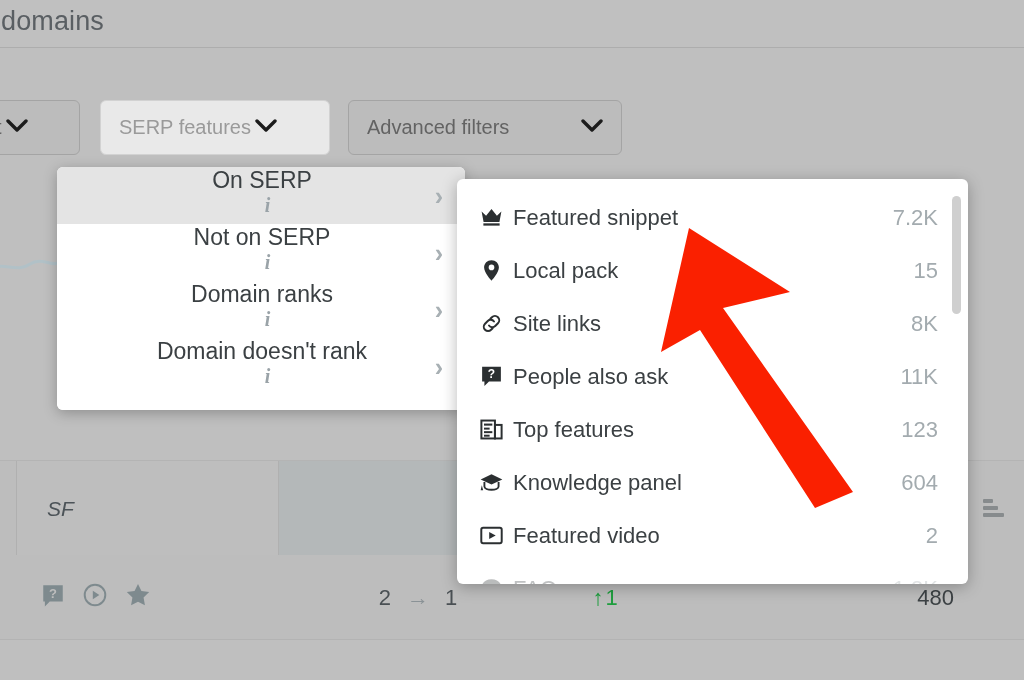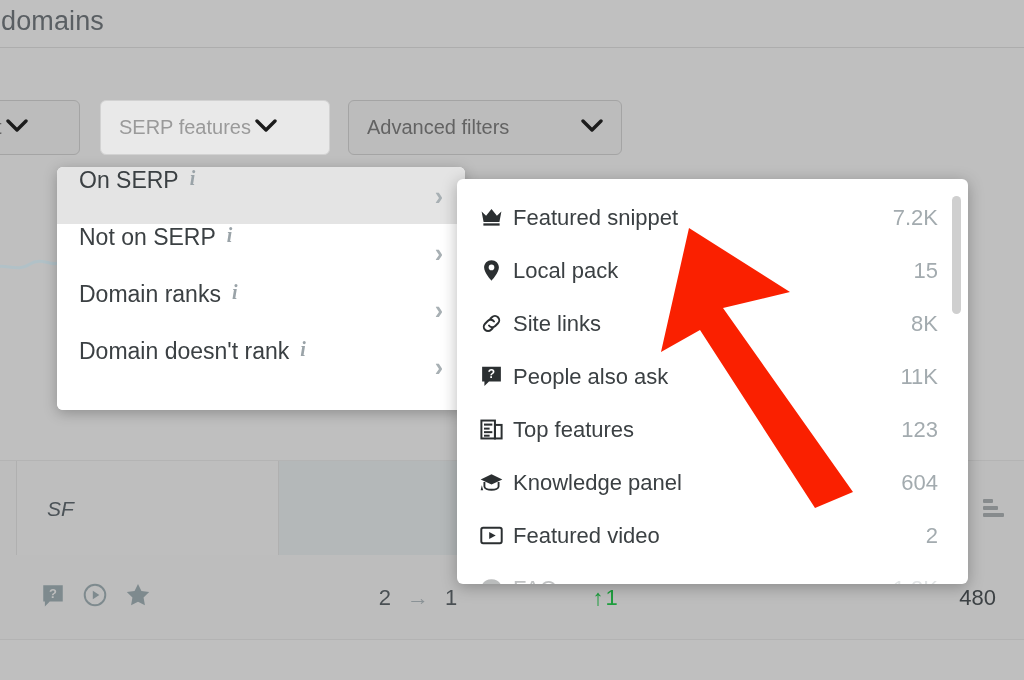--- a/index.html
+++ b/index.html
@@ -152,46 +152,47 @@
     height: 85px;
     display: flex;
     align-items: center;
     font-size: 22px;
     color: #3d4245;
   }
   #cell-sf   { left: 40px;  width: 230px; gap: 16px; color:#7e8a8e;}
   #cell-pos  { left: 278px; width: 280px; justify-content:center; gap: 16px; color:#4a5054;}
   #cell-chg  { left: 520px; width: 170px; justify-content:center; gap: 5px;}
   #cell-kd   { left: 690px; width: 160px; justify-content:center;}
-  #cell-vol  { left: 850px; width: 160px; justify-content:flex-end; padding-right: 14px;}
+  #cell-vol  { left: 808px; width: 160px; justify-content:flex-end; padding-right: 14px;}
   .pos-arrow { color:#8a9296; font-size: 22px; }
   .up-green  { color: #1e9e3e; font-weight: 500; display:flex; align-items:center; gap:2px;}
 
   
   .menu1 {
     position: absolute;
     left: 57px;
     top: 167px;
     width: 408px;
     background: #ffffff;
     border-radius: 6px;
     box-shadow: 0 3px 14px rgba(0,0,0,.26);
     overflow: hidden;
     z-index: 20;
   }
   .menu1-item {
     height: 57px;
     display: flex;
-    align-items: flex-start;
+    align-items: center;
     padding: 0 20px 0 22px;
     font-size: 23px;
     color: #3b4043;
     cursor: pointer;
     position: relative;
     white-space: nowrap;
+    flex-direction: column;
   }
   .menu1-item.selected { background: #e4e4e4; }
   .menu1-item .info-i {
     font-family: "Liberation Serif", serif;
     font-style: italic;
     font-weight: bold;
     font-size: 20px;
     color: #9aa3a8;
     margin-left: 11px;
   }

